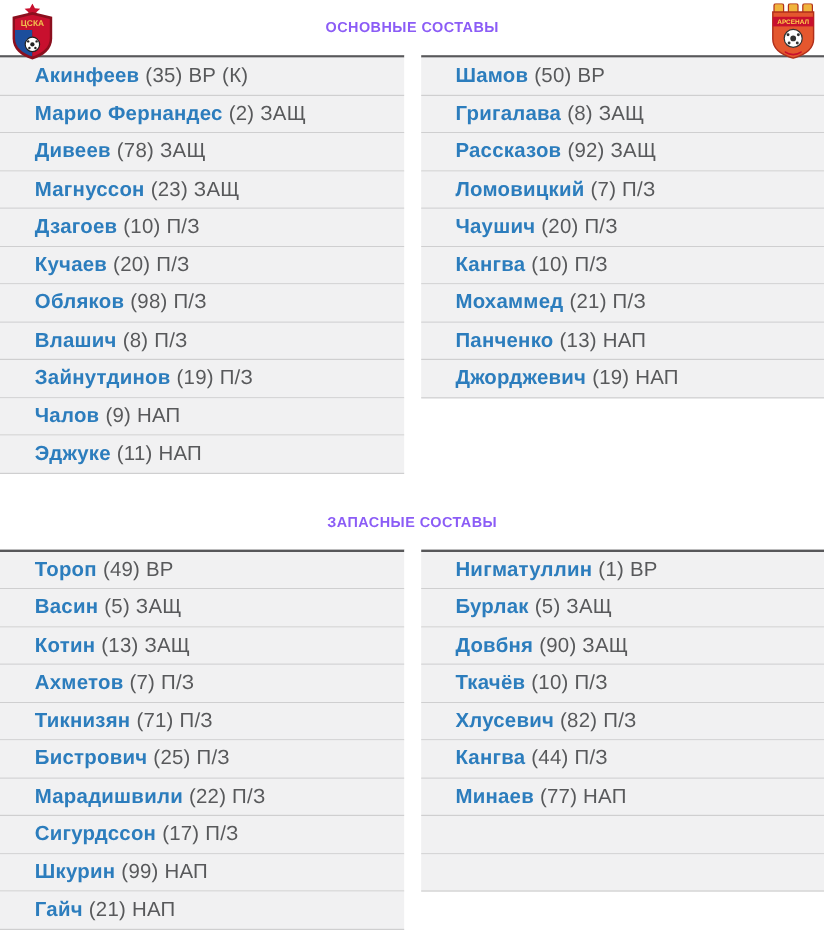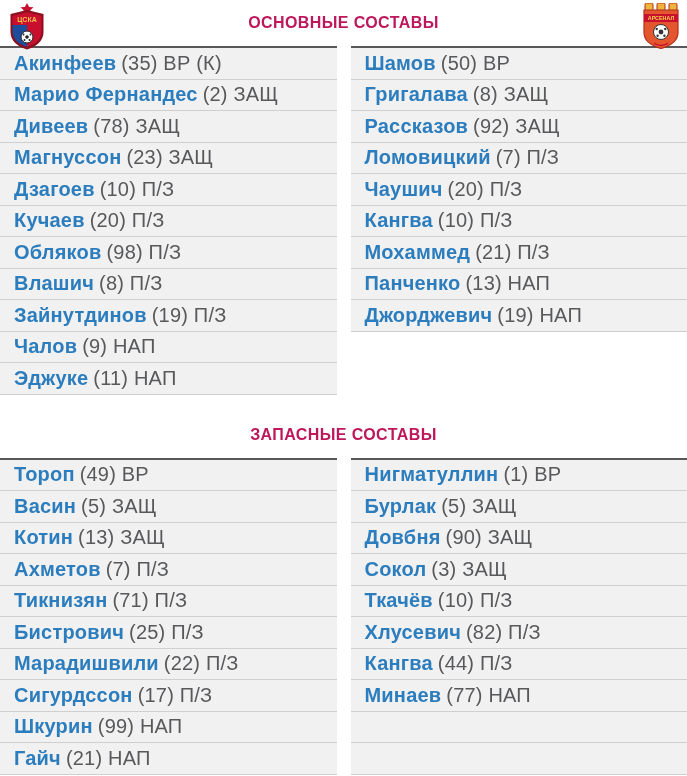--- a/index.html
+++ b/index.html
@@ -7,37 +7,37 @@
     width:687px;height:776px;margin:0 auto;background:#fff;
     font-family:"Liberation Sans", sans-serif;
     position:relative;overflow:hidden;box-sizing:border-box;
   }
   
   .top{position:relative;height:46px;}
   .crest{position:absolute;top:3px;display:block;}
   .crest.left{left:8px;}
   .crest.right{right:6px;}
   h2.section-title{
-    margin:0;text-align:center;color:#be185d;font-size:16px;font-weight:bold;
+    margin:0;text-align:center;color:#8b5cf6;font-size:12px;font-weight:bold;
     letter-spacing:.4px;line-height:46px;height:46px;
     font-family:"Liberation Sans", sans-serif;
   }
   h2.mid-title{
     height:30px;line-height:30px;margin-top:25px;margin-bottom:8px;
   }
   
   .table{display:grid;grid-template-columns:1fr 14px 1fr;}
   .col{border-top:2px solid #58585a;}
   .colgap{background:#fff;}
   .row{
     height:30.5px;box-sizing:content-box;
     display:flex;align-items:center;
     background:#f1f1f2;border-bottom:1px solid #cfcfd0;
-    padding-left:14px;white-space:nowrap;overflow:hidden;
-    font-size:20px;
+    padding-left:29px;white-space:nowrap;overflow:hidden;
+    font-size:17px;
   }
   .pname{color:#2c7dbd;font-weight:bold;letter-spacing:.2px;cursor:pointer;}
   .pmeta{color:#58595b;margin-left:5px;letter-spacing:.2px;}
   svg text{font-family:"Liberation Sans", sans-serif;font-weight:bold;}
 </style>
 </head>
 <body>
 
 <div class="page">
 
@@ -226,24 +226,20 @@
         </div>
         <div class="row">
           <span class="pname">Бурлак</span>
           <span class="pmeta">(5) ЗАЩ</span>
         </div>
         <div class="row">
           <span class="pname">Довбня</span>
           <span class="pmeta">(90) ЗАЩ</span>
         </div>
         <div class="row">
-          <span class="pname">Сокол</span>
-          <span class="pmeta">(3) ЗАЩ</span>
-        </div>
-        <div class="row">
           <span class="pname">Ткачёв</span>
           <span class="pmeta">(10) П/З</span>
         </div>
         <div class="row">
           <span class="pname">Хлусевич</span>
           <span class="pmeta">(82) П/З</span>
         </div>
         <div class="row">
           <span class="pname">Кангва</span>
           <span class="pmeta">(44) П/З</span>

